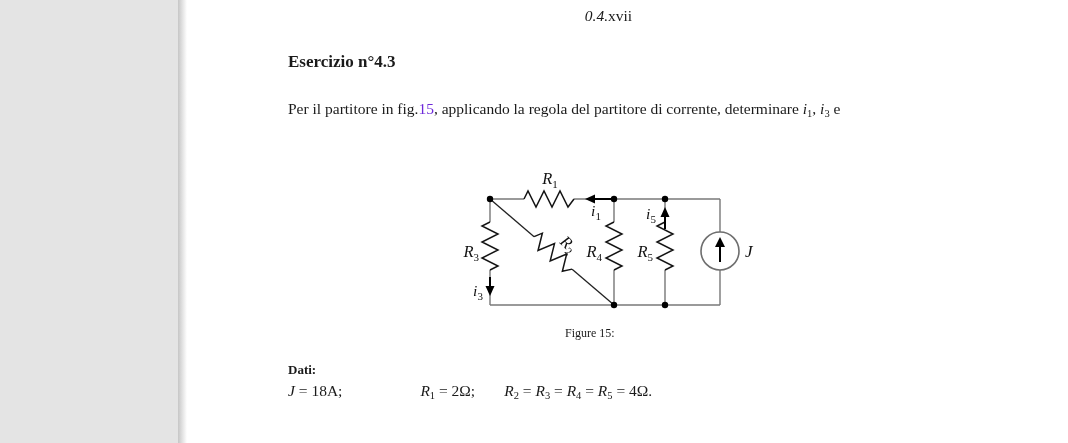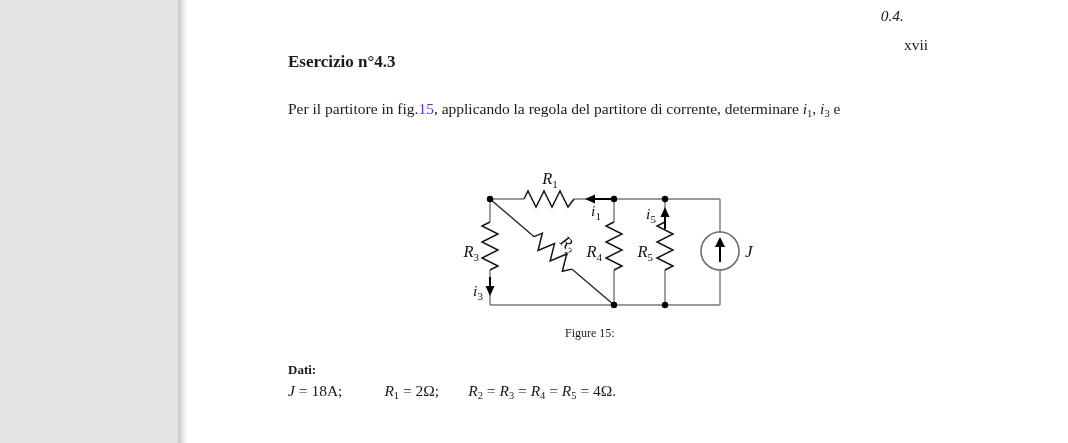--- a/index.html
+++ b/index.html
@@ -5,23 +5,23 @@
   html,body{margin:0;padding:0;}
   body{
     width:1068px;height:443px;position:relative;overflow:hidden;
     background:#ffffff;color:#1a1a1a;
     font-family:"Liberation Serif", serif;
   }
   .gutter{position:absolute;left:0;top:0;width:178px;height:443px;background:#e4e4e4;}
   .page-edge{position:absolute;left:178px;top:0;width:9px;height:443px;
     background:linear-gradient(to right,#c6c6c6,#ffffff);}
   .header{position:absolute;left:289px;top:7px;width:639px;display:flex;
-    justify-content:flex-end;font-size:15.5px;font-style:italic;}
+    justify-content:center;font-size:15.5px;font-style:italic;}
   .header-left{display:flex;gap:13px;}
-  .pageno{font-style:normal;margin-top:29px;}
+  .pageno{font-style:normal;}
   .ex-title{position:absolute;left:288px;top:52px;margin:0;font-size:17px;font-weight:bold;}
   .para{position:absolute;left:288px;top:100px;width:660px;font-size:15.5px;line-height:18.5px;}
   .link{color:#6d28d9;text-decoration:none;cursor:pointer;}
   .mi{font-style:italic;}
   sub{font-size:10.5px;vertical-align:-2.5px;line-height:0;font-style:normal;}
   .circuit{position:absolute;left:440px;top:158px;width:350px;height:165px;}
   .circuit text{font-family:"Liberation Serif", serif;font-style:italic;fill:#111;font-size:16.5px;}
   .circuit text.ilabel{font-size:15.5px;}
   .circuit text.jlabel{font-size:17px;}
   .circuit tspan.ssub{font-size:11px;font-style:normal;}
@@ -29,21 +29,21 @@
   .zig{stroke:#151515;stroke-width:1.5;fill:none;stroke-linejoin:miter;}
   .diag{stroke:#222;stroke-width:1.3;fill:none;}
   .src-circle{stroke:#6e6e6e;stroke-width:1.6;fill:none;}
   .arrow{stroke:#000;stroke-width:2;fill:none;}
   .ahead{fill:#000;stroke:none;}
   .node{fill:#000;stroke:none;}
   .caption{position:absolute;left:565px;top:326px;font-size:12px;}
   .dati-head{position:absolute;left:288px;top:362px;font-size:13px;font-weight:bold;}
   .dati{position:absolute;left:288px;top:382px;font-size:15.5px;}
   .seg-j{margin-right:42px;}
-  .seg-r1{margin-right:29px;}
+  .seg-r1{margin-right:29px;margin-left:36px;}
 </style>
 </head>
 <body>
 
 <div class="gutter"></div>
 <div class="page-edge"></div>
 
 <div class="header">
   <div class="header-left">
       <span>0.4.</span>

